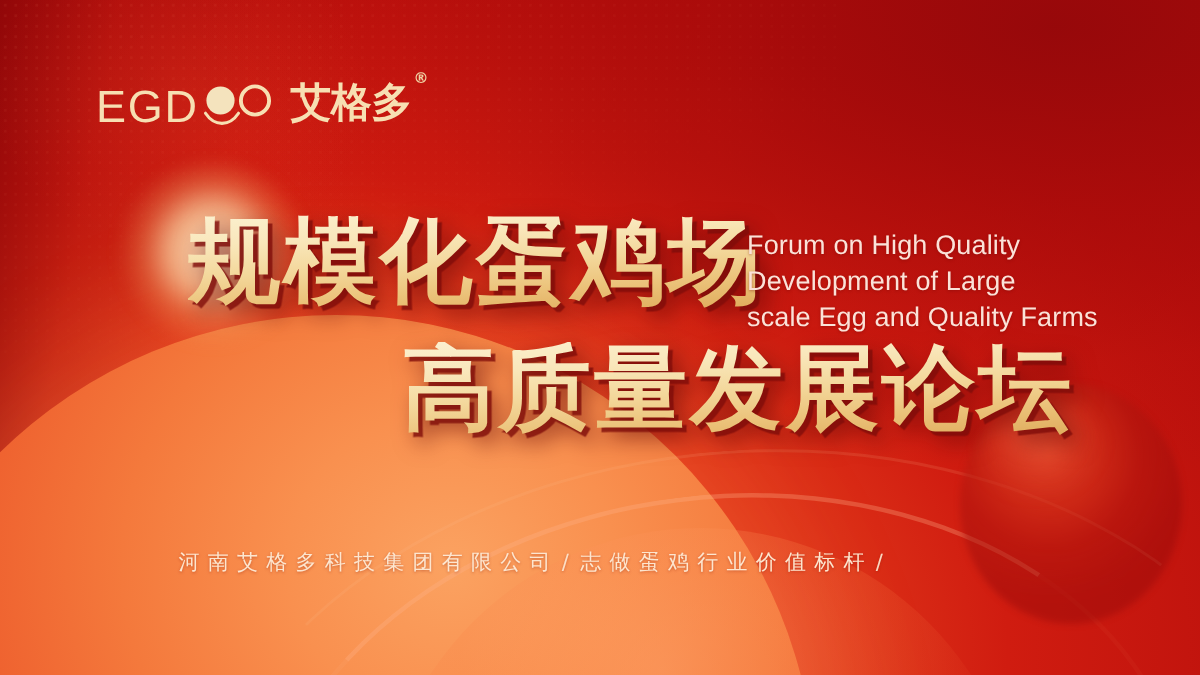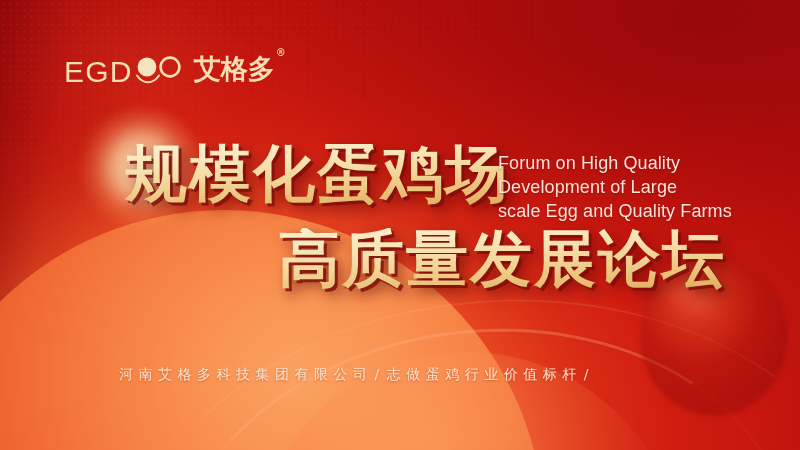--- a/index.html
+++ b/index.html
@@ -216,21 +216,21 @@
     -webkit-background-clip: text;
     background-clip: text;
     color: transparent;
     -webkit-text-fill-color: transparent;
     filter:
       drop-shadow(3px 3px 0 rgba(128,12,10,0.80))
       drop-shadow(5px 5px 7px rgba(96,6,6,0.55));
     margin-left: 12px;
   }
   .hl-1 { left: 113px; top: 143px; }
-  .hl-2 { left: 266px; top: 228px; }
+  .hl-2 { left: 256px; top: 228px; }
 
   
   .subtitle {
     position: absolute;
     left: 498px;
     top: 152px;
     font-family: Liberation Sans, sans-serif;
     font-size: 18px;
     line-height: 1.33;
     color: #fbe2d8;

